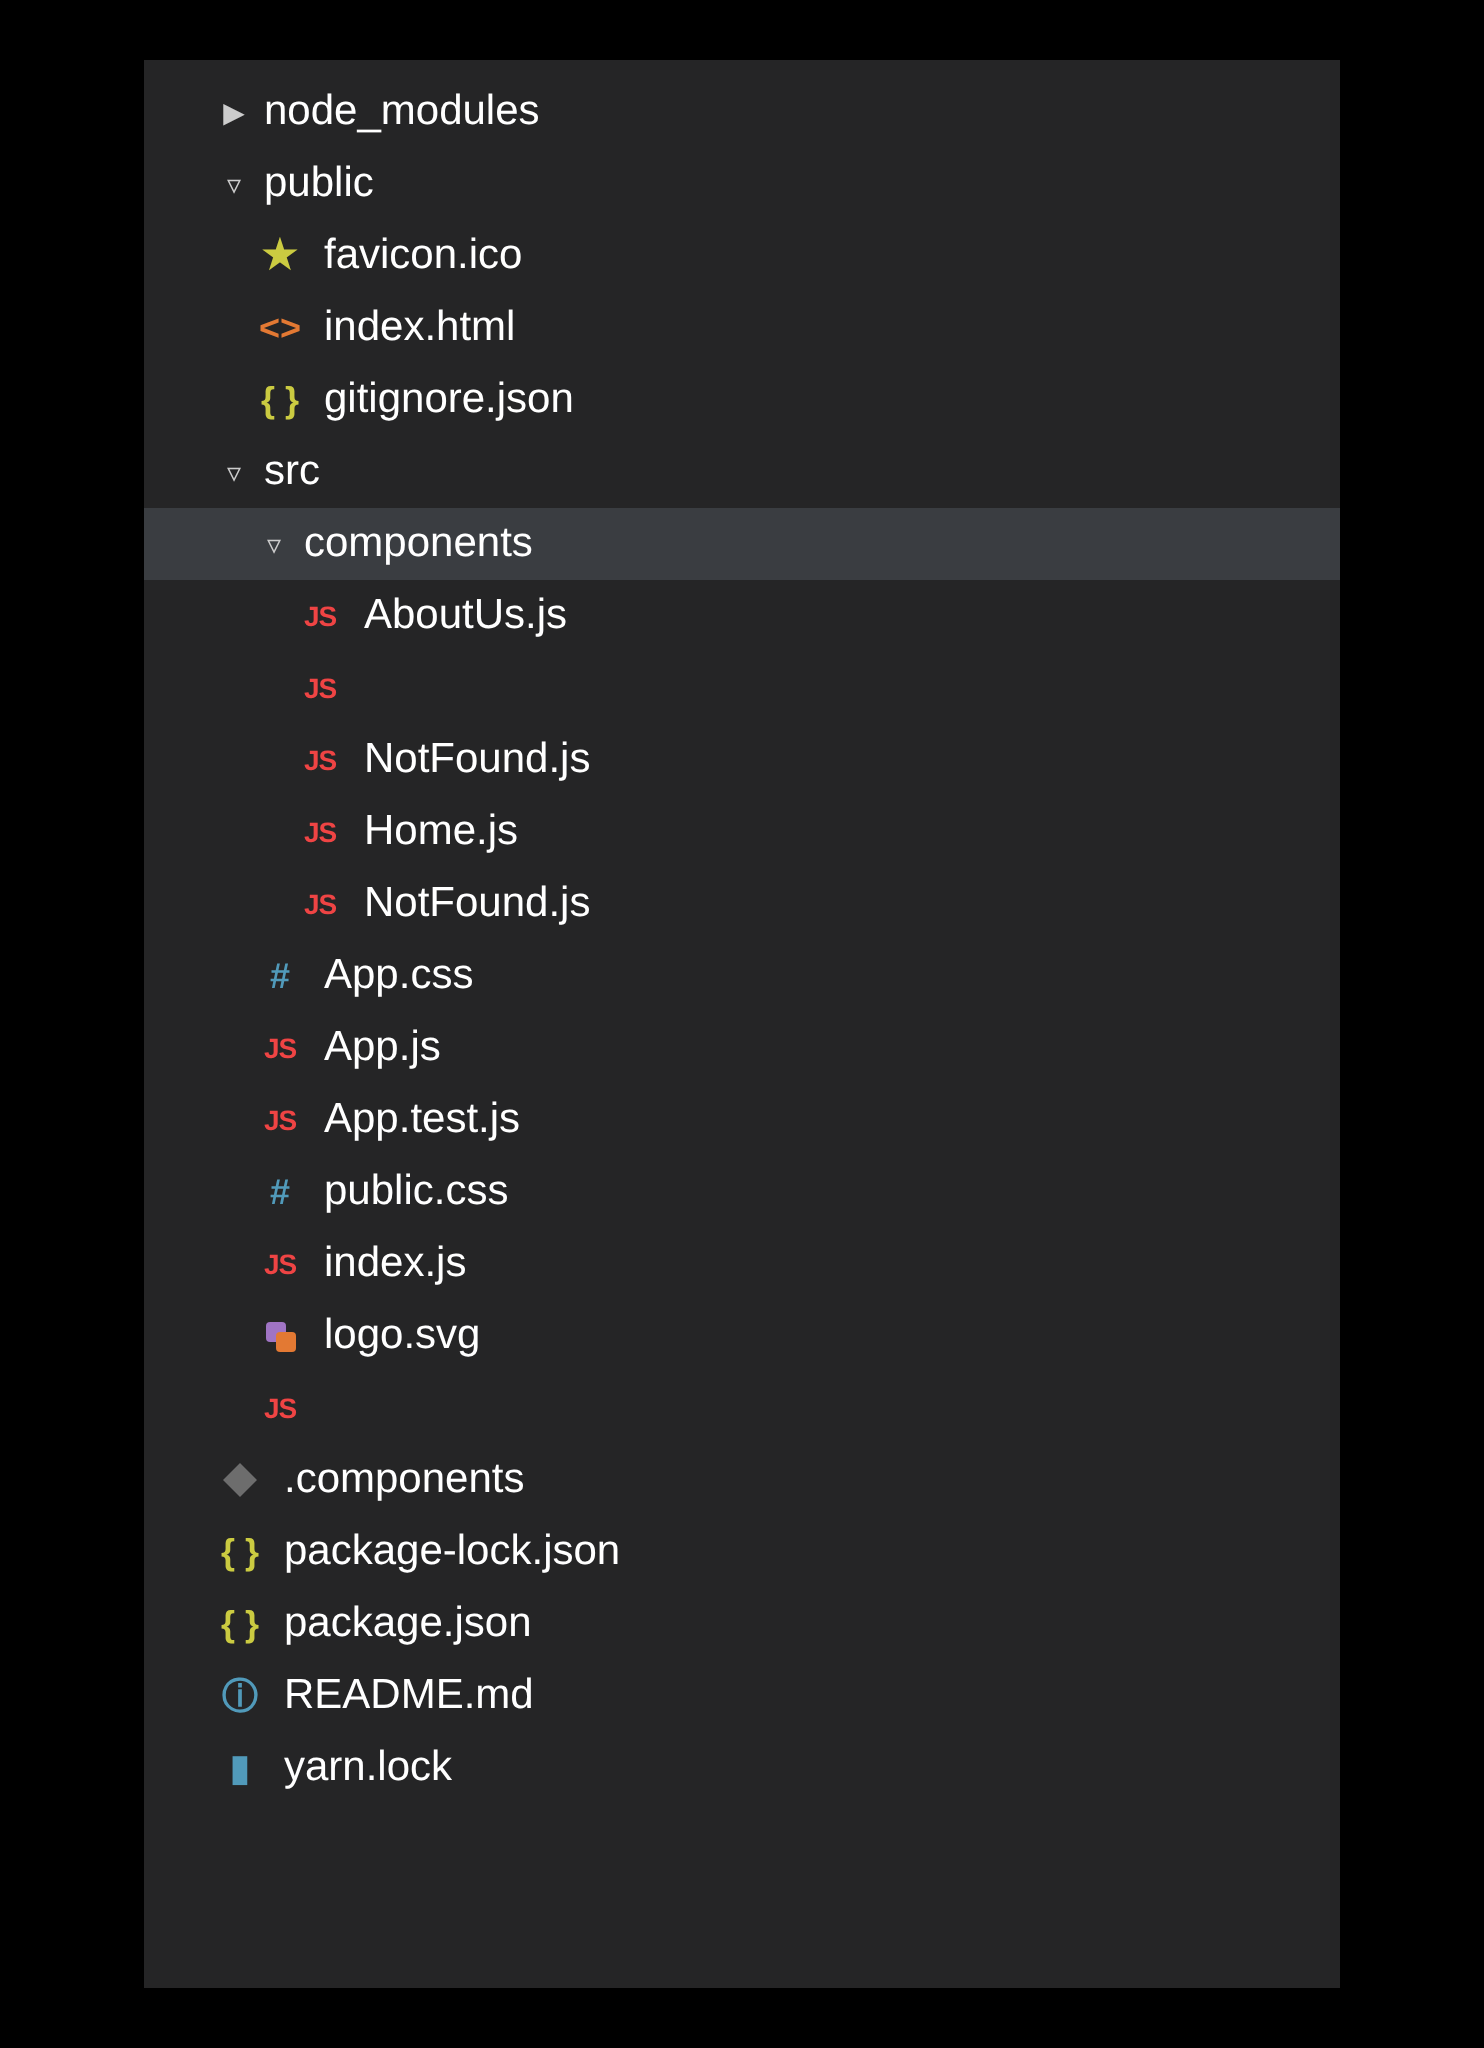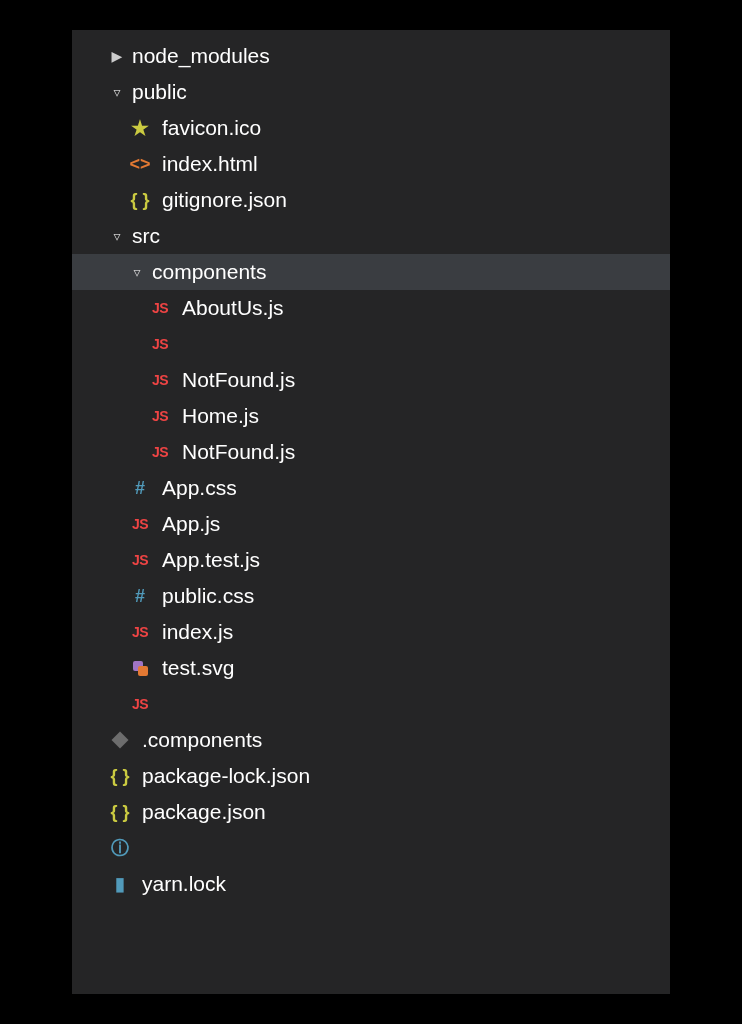--- a/index.html
+++ b/index.html
@@ -185,21 +185,21 @@
 
   <div class="row indent-2">
     <span class="icon js-icon">JS</span>
     <span class="label">index.js</span>
   </div>
 
   <div class="row indent-2">
     <span class="icon svg-icon">
         <span class="svg-shape"></span>
       </span>
-    <span class="label">test.svg</span>
+    <span class="label">logo.svg</span>
   </div>
 
   <div class="row indent-2">
     <span class="icon js-icon">JS</span>
   </div>
 
   <div class="row indent-1">
     <span class="icon git-icon">
         <span class="git-diamond"></span>
       </span>
@@ -211,20 +211,21 @@
     <span class="label">package-lock.json</span>
   </div>
 
   <div class="row indent-1">
     <span class="icon json-icon">{ }</span>
     <span class="label">package.json</span>
   </div>
 
   <div class="row indent-1">
     <span class="icon info-icon">ⓘ</span>
+    <span class="label">README.md</span>
   </div>
 
   <div class="row indent-1">
     <span class="icon yarn-icon">▮</span>
     <span class="label">yarn.lock</span>
   </div>
 
 </div>
 
 </body></html>

